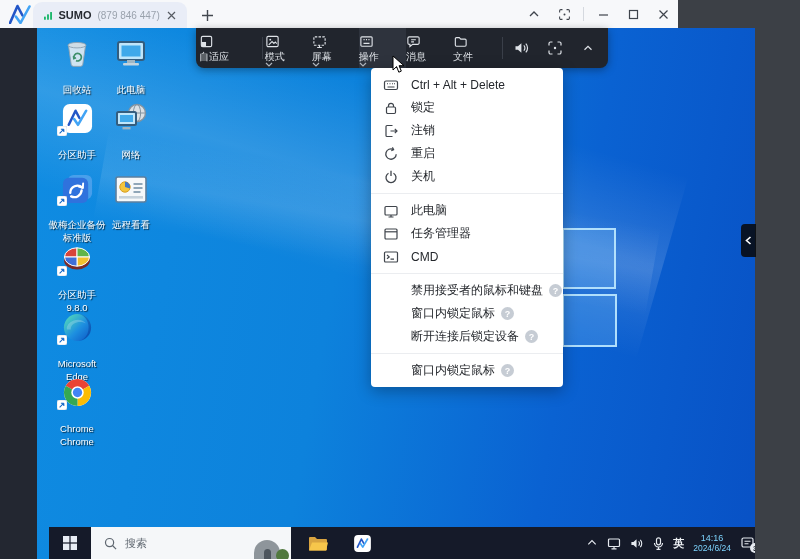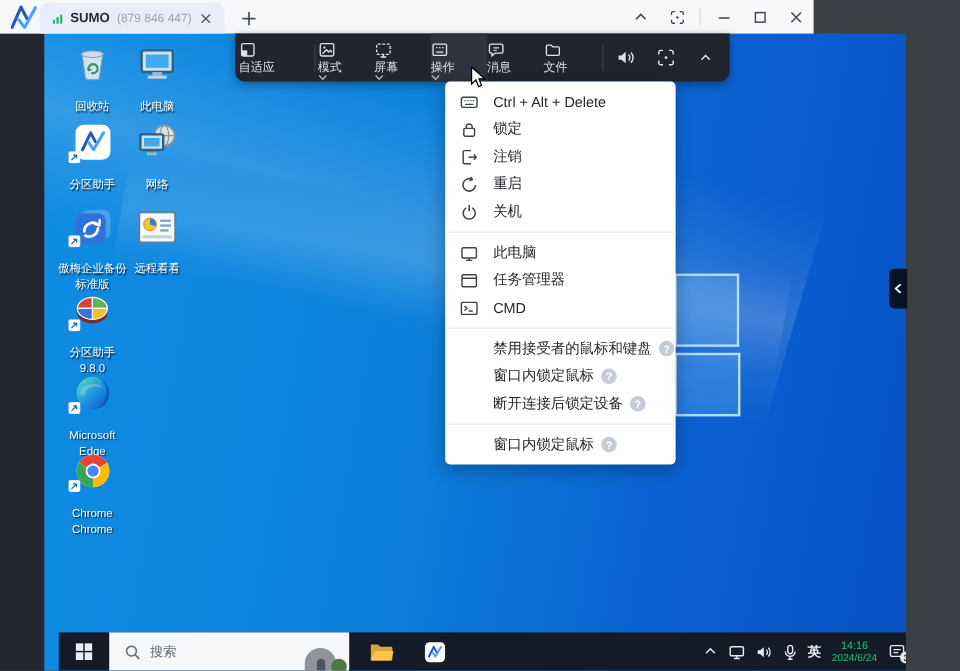--- a/index.html
+++ b/index.html
@@ -58,21 +58,21 @@
   .dome { position:absolute; left:7px; bottom:0; width:26px; height:19px; background:#8e959b;
     border-radius:13px 13px 0 0; }
   .dome-door { position:absolute; left:17px; bottom:0; width:7px; height:10px; background:#4d555d;
     border-radius:4px 4px 0 0; }
   .bush { position:absolute; right:2px; bottom:-3px; width:13px; height:13px; background:#51793f; border-radius:50%; }
   .pinned { display:flex; margin-left:12px; gap:14px; }
   .pin { width:30px; height:32px; display:flex; align-items:center; justify-content:center; }
   .tray { margin-left:auto; display:flex; align-items:center; gap:9px; padding-right:12px; }
   .tray-ico { display:flex; align-items:center; justify-content:center; }
   .lang { font-size:11px; color:#eef1f5; font-weight:bold; }
-  .clock { text-align:center; color:#22c55e; line-height:10px; }
+  .clock { text-align:center; color:#7dd3fc; line-height:10px; }
   .clock .t { font-size:9px; }
   .clock .d { font-size:8.5px; }
   .notif { position:relative; }
   .badge { position:absolute; right:-5px; bottom:-3px; width:10px; height:10px; border-radius:50%;
     background:#e8ecf2; color:#10141f; font-size:7.5px; font-weight:bold;
     display:flex; align-items:center; justify-content:center; }
 
   
   .toolbar { position:absolute; left:196px; top:28px; width:412px; height:40px;
     background:var(--toolbar_bg); border-radius:0 0 8px 8px; display:flex; align-items:stretch;

